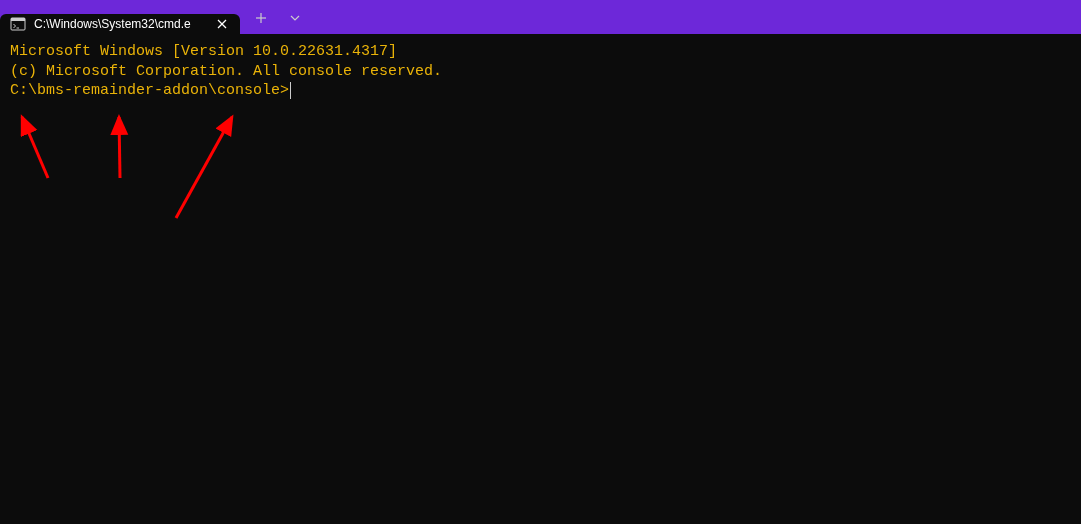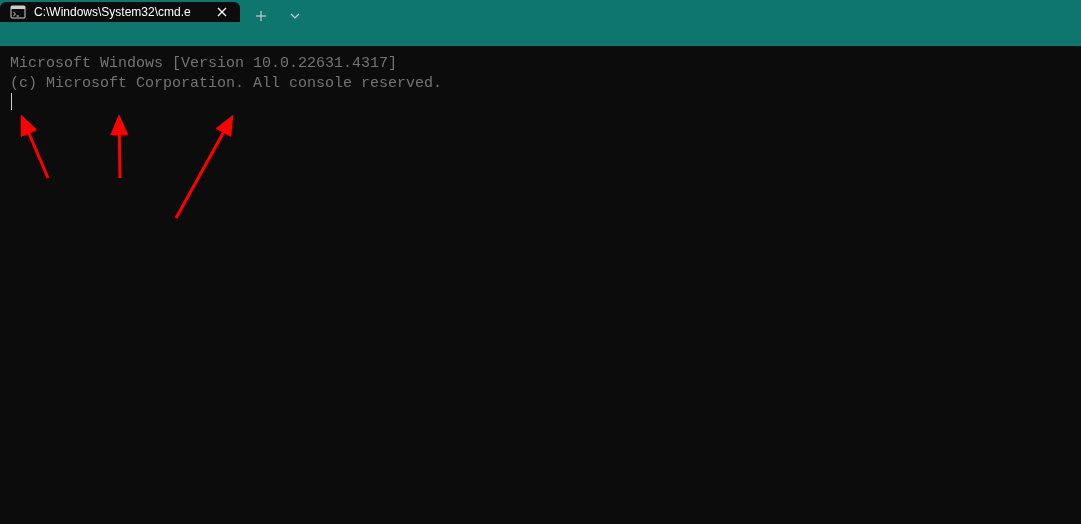--- a/index.html
+++ b/index.html
@@ -9,24 +9,24 @@
     }
     body {
       width: 1081px;
       height: 524px;
       background: #0c0c0c;
       font-family: Consolas, 'Courier New', monospace;
       overflow: hidden;
       position: relative;
     }
     .titlebar {
-      height: 46px;
-      background: #0f766e;
+      height: 34px;
+      background: #6d28d9;
       display: flex;
-      align-items: flex-start;
+      align-items: flex-end;
     }
     .tab {
       display: flex;
       align-items: center;
       background: #0c0c0c;
       padding: 0 8px 0 10px;
       gap: 8px;
       min-width: 240px;
       border-top-left-radius: 6px;
       border-top-right-radius: 6px;
@@ -68,21 +68,21 @@
       width: 34px;
       height: 32px;
       display: flex;
       align-items: center;
       justify-content: center;
       color: #cccccc;
       cursor: pointer;
     }
     .terminal-body {
       padding: 8px 10px;
-      color: #737373;
+      color: #eab308;
       font-size: 15px;
       line-height: 1.3;
       font-family: Consolas, 'Courier New', monospace;
     }
     .terminal-line {
       white-space: pre;
     }
     .prompt-line {
       white-space: pre;
       display: flex;
@@ -137,21 +137,21 @@
       </svg>
     </div>
   </div>
 </div>
 
 <div class="terminal-body">
   <div class="terminal-line">Microsoft Windows [Version 10.0.22631.4317]</div>
   <div class="terminal-line">(c) Microsoft Corporation. All console reserved.</div>
   <div class="terminal-line"></div>
   <div class="prompt-line">
-    <span class="cursor"></span>
+    <span>C:\bms-remainder-addon\console&gt;</span><span class="cursor"></span>
   </div>
 </div>
 
 <svg class="annotation-overlay" width="1081" height="524">
   <defs>
     <marker id="arrowhead" markerWidth="8" markerHeight="8" refX="6" refY="3" orient="auto">
       <polygon points="0 0, 7 3, 0 6" fill="#ff0000"></polygon>
     </marker>
   </defs>
   <line x1="48" y1="178" x2="22" y2="117" stroke="#ff0000" stroke-width="3" marker-end="url(#arrowhead)"></line>

